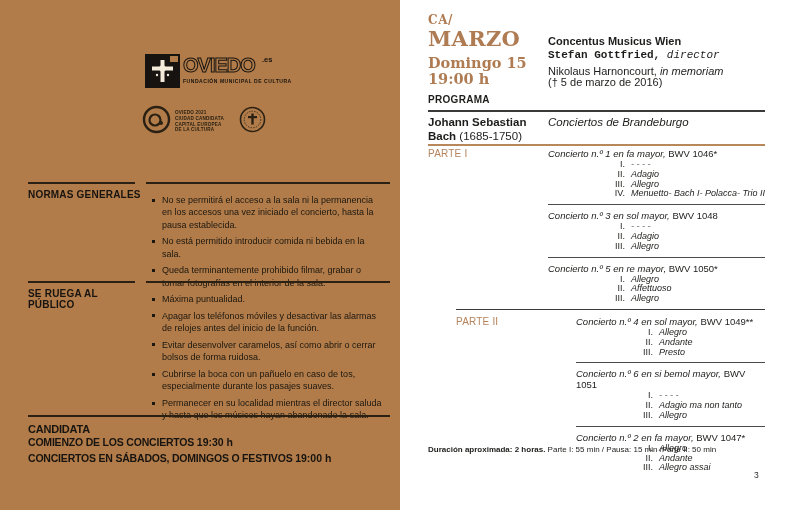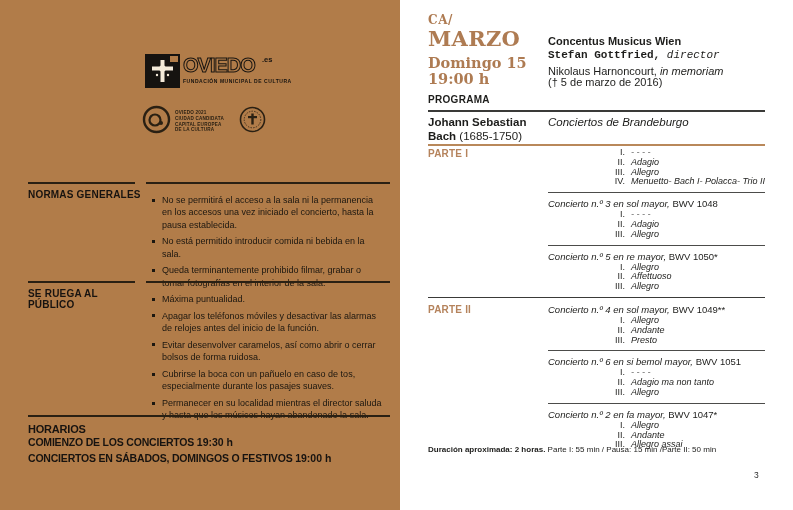--- a/index.html
+++ b/index.html
@@ -62,22 +62,22 @@
   .dedication .ital{font-style:italic;}
   .programa{position:absolute;left:28px;top:94px;font-size:10px;font-weight:bold;letter-spacing:0.3px;}
   .rule-dark{position:absolute;left:28px;top:110px;width:337px;height:2px;background:#3a3a38;}
   .composer-row{position:absolute;left:28px;top:116px;width:337px;display:grid;grid-template-columns:120px 1fr;}
   .composer{font-size:11.5px;line-height:13.5px;width:114px;}
   .composer .cname{font-weight:bold;}
   .work{font-size:11.5px;font-weight:normal;font-style:italic;}
   .rule-tan{position:absolute;left:28px;top:144px;width:337px;height:1.5px;background:#b9885a;}
   .parts{position:absolute;left:28px;top:148px;width:337px;}
   .part{display:grid;grid-template-columns:120px 1fr;}
-  .part + .part{border-top:1.5px solid #3a3a38;margin-top:5px;padding-top:6px;}
-  .part-label{font-size:10px;font-weight:bold;color:#b5835c;letter-spacing:0.2px;}
+  .part + .part{border-top:1.5px solid #3a3a38;margin-top:5px;padding-top:6px;margin-left:28px;}
+  .part-label{font-size:10px;font-weight:normal;color:#b5835c;letter-spacing:0.2px;}
   .concert-title{font-size:9.5px;line-height:11px;margin-bottom:1px;}
   .ct-i{font-style:italic;}
   .mvt{display:flex;font-size:9px;line-height:9.8px;}
   .mvt-num{width:22px;text-align:right;margin-left:55px;flex:0 0 auto;}
   .mvt-name{margin-left:6px;font-style:italic;}
   .concert-sep{border-top:1.5px solid #4c4c4a;margin:5px 0 5px 0;}
   .footnotes{position:absolute;left:28px;top:443px;width:337px;font-size:8px;line-height:13.5px;}
   .fn-label{font-weight:bold;}
   .pageno{position:absolute;left:354px;top:470px;font-size:8.5px;color:#2b2b2b;}
 </style>
@@ -160,21 +160,21 @@
         <li>Apagar los teléfonos móviles y desactivar las alarmas de relojes antes del inicio de la función.</li>
         <li>Evitar desenvolver caramelos, así como abrir o cerrar bolsos de forma ruidosa.</li>
         <li>Cubrirse la boca con un pañuelo en caso de tos, especialmente durante los pasajes suaves.</li>
         <li>Permanecer en su localidad mientras el director saluda y hasta que los músicos hayan abandonado la sala.</li>
       </ul>
     </div>
   </div>
 
   <div class="horarios">
     <div class="horarios-rule"></div>
-    <div class="horarios-title">HORARIOS</div>
+    <div class="horarios-title">CANDIDATA</div>
     <div class="horario-row">
       <span>COMIENZO DE LOS CONCIERTOS</span>
       <span class="horario-time">19:30 h</span>
     </div>
     <div class="horario-row">
       <span>CONCIERTOS EN SÁBADOS, DOMINGOS O FESTIVOS</span>
       <span class="horario-time">19:00 h</span>
     </div>
   </div>
 </div>
@@ -211,20 +211,24 @@
   </div>
   <div class="rule-tan"></div>
 
   <div class="parts">
 
     <div class="part">
       <div class="part-label">PARTE I</div>
       <div class="concerts">
 
         <div class="concert">
+          <div class="concert-title">
+            <span class="ct-i">Concierto n.º 1 en fa mayor,</span>
+            <span class="ct-c">BWV 1046*</span>
+          </div>
           <div class="mvt">
               <span class="mvt-num">I.</span>
               <span class="mvt-name">- - - -</span>
             </div>
           <div class="mvt">
               <span class="mvt-num">II.</span>
               <span class="mvt-name">Adagio</span>
             </div>
           <div class="mvt">
               <span class="mvt-num">III.</span>

